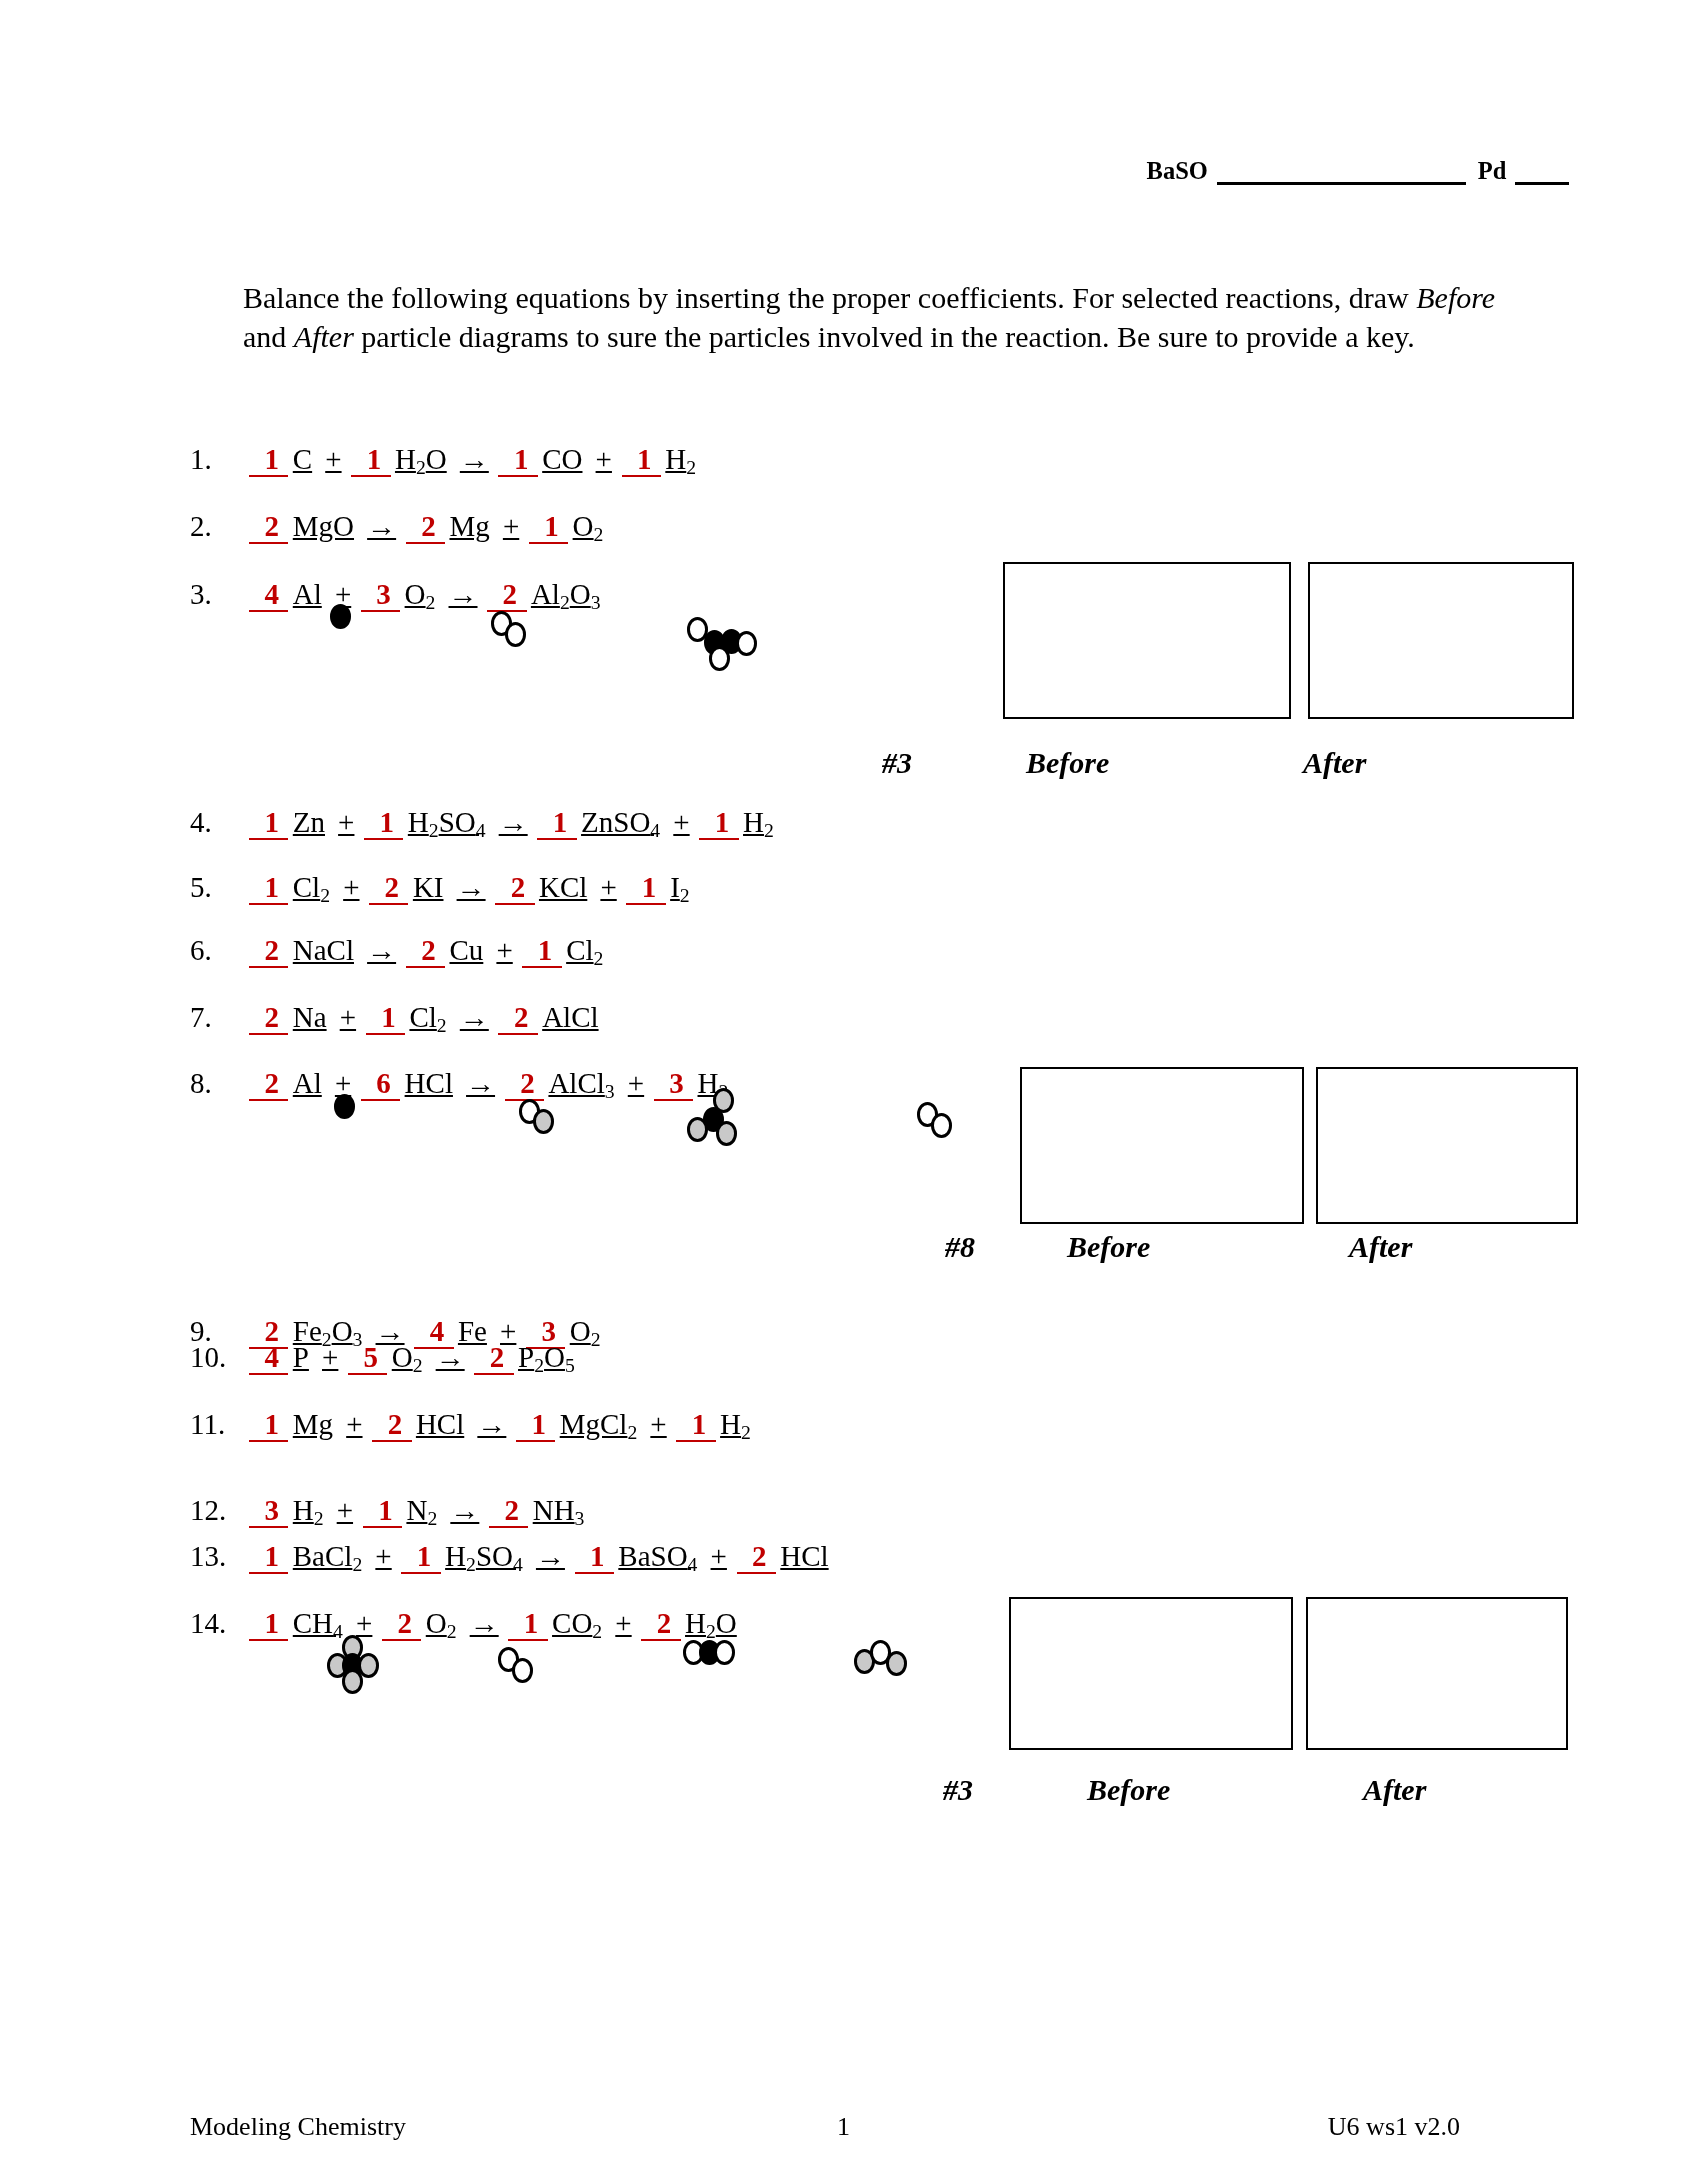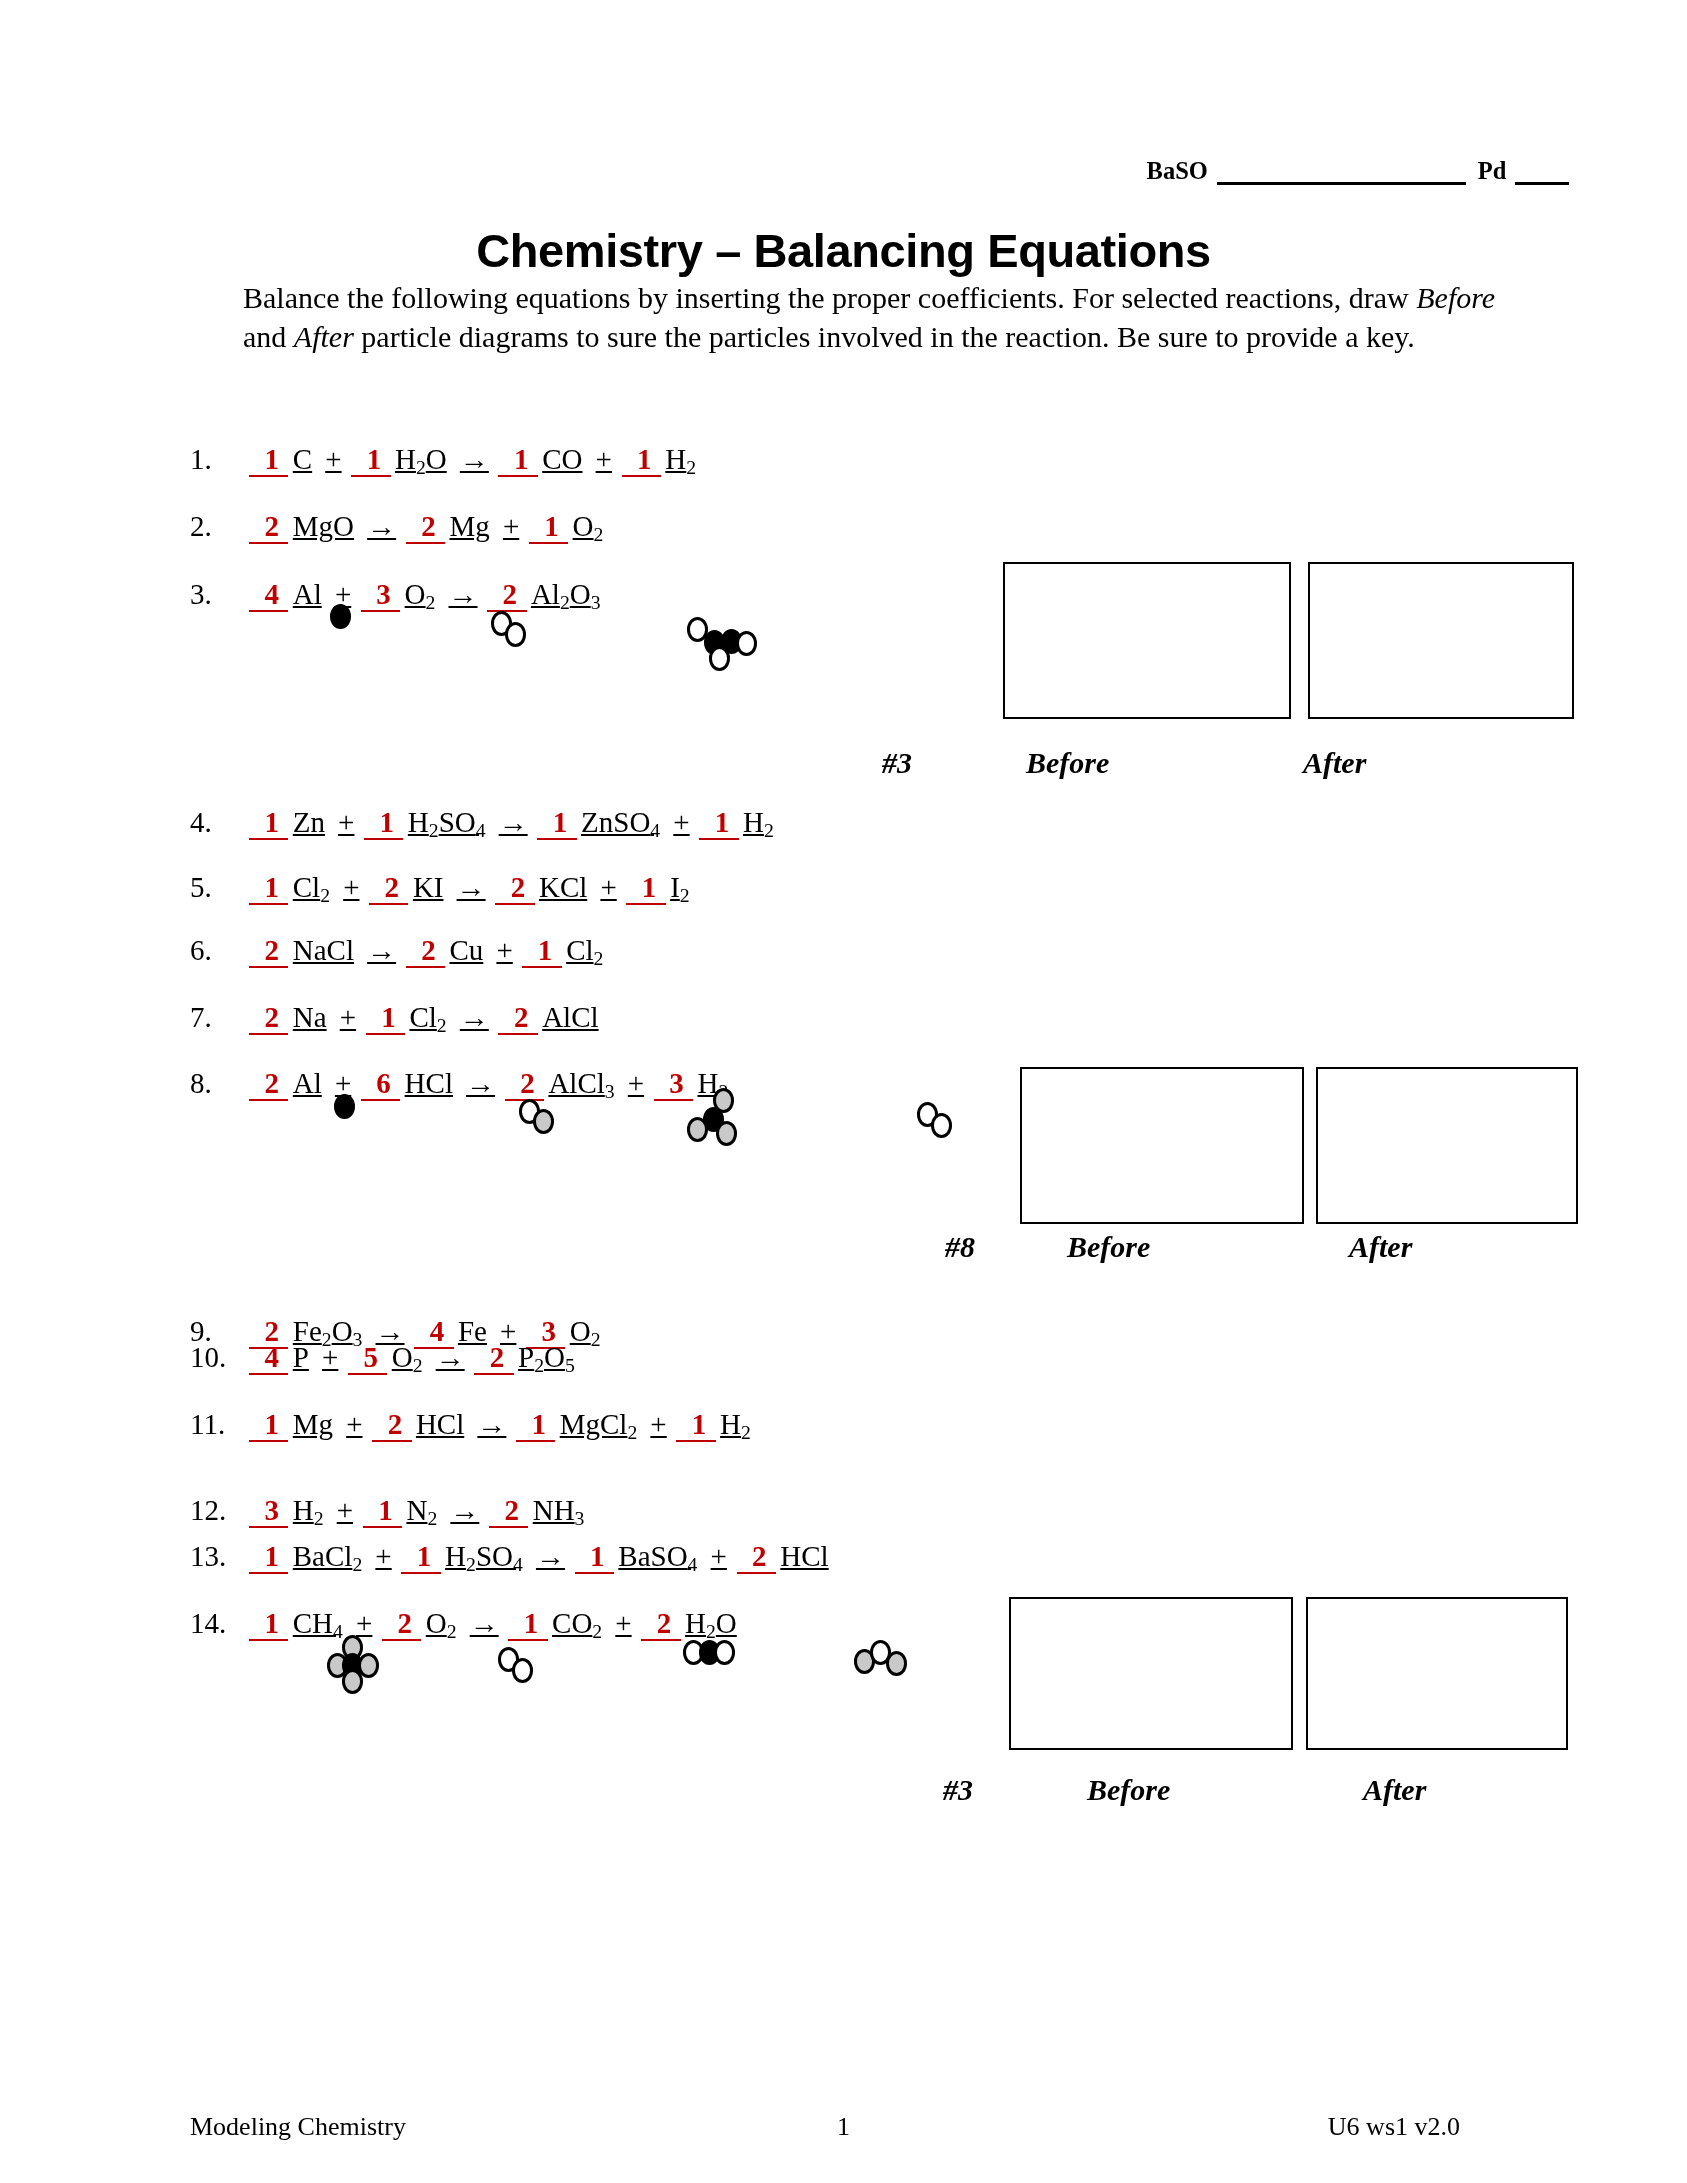--- a/index.html
+++ b/index.html
@@ -148,21 +148,20 @@
 
 <div class="page">
 
   <div class="date-row">
     <span>BaSO</span>
     <span class="rule rule-date"></span>
     <span>Pd</span>
     <span class="rule rule-pd"></span>
   </div>
 
-  <div class="title">Chemistry – Balancing Equations</div>
 
   <div class="instructions">
     <span>Balance the following equations by inserting the proper coefficients.  For selected</span>
     <span>reactions, draw </span><i>Before</i><span> and </span><i>After</i><span> particle diagrams to sure the particles involved in</span>
     <span>the reaction.  Be sure to provide a key.</span>
   </div>
 
   <div id="equations-layer">
       <div class="eq" style="top: 445px;"><span class="num">1.</span><span class="coef">1</span><span class="formula">C</span><span class="op">+</span><span class="coef">1</span><span class="formula">H<sub>2</sub>O</span><span class="op">→</span><span class="coef">1</span><span class="formula">CO</span><span class="op">+</span><span class="coef">1</span><span class="formula">H<sub>2</sub></span></div>
       <div class="eq" style="top: 512px;"><span class="num">2.</span><span class="coef">2</span><span class="formula">MgO</span><span class="op">→</span><span class="coef">2</span><span class="formula">Mg</span><span class="op">+</span><span class="coef">1</span><span class="formula">O<sub>2</sub></span></div>

